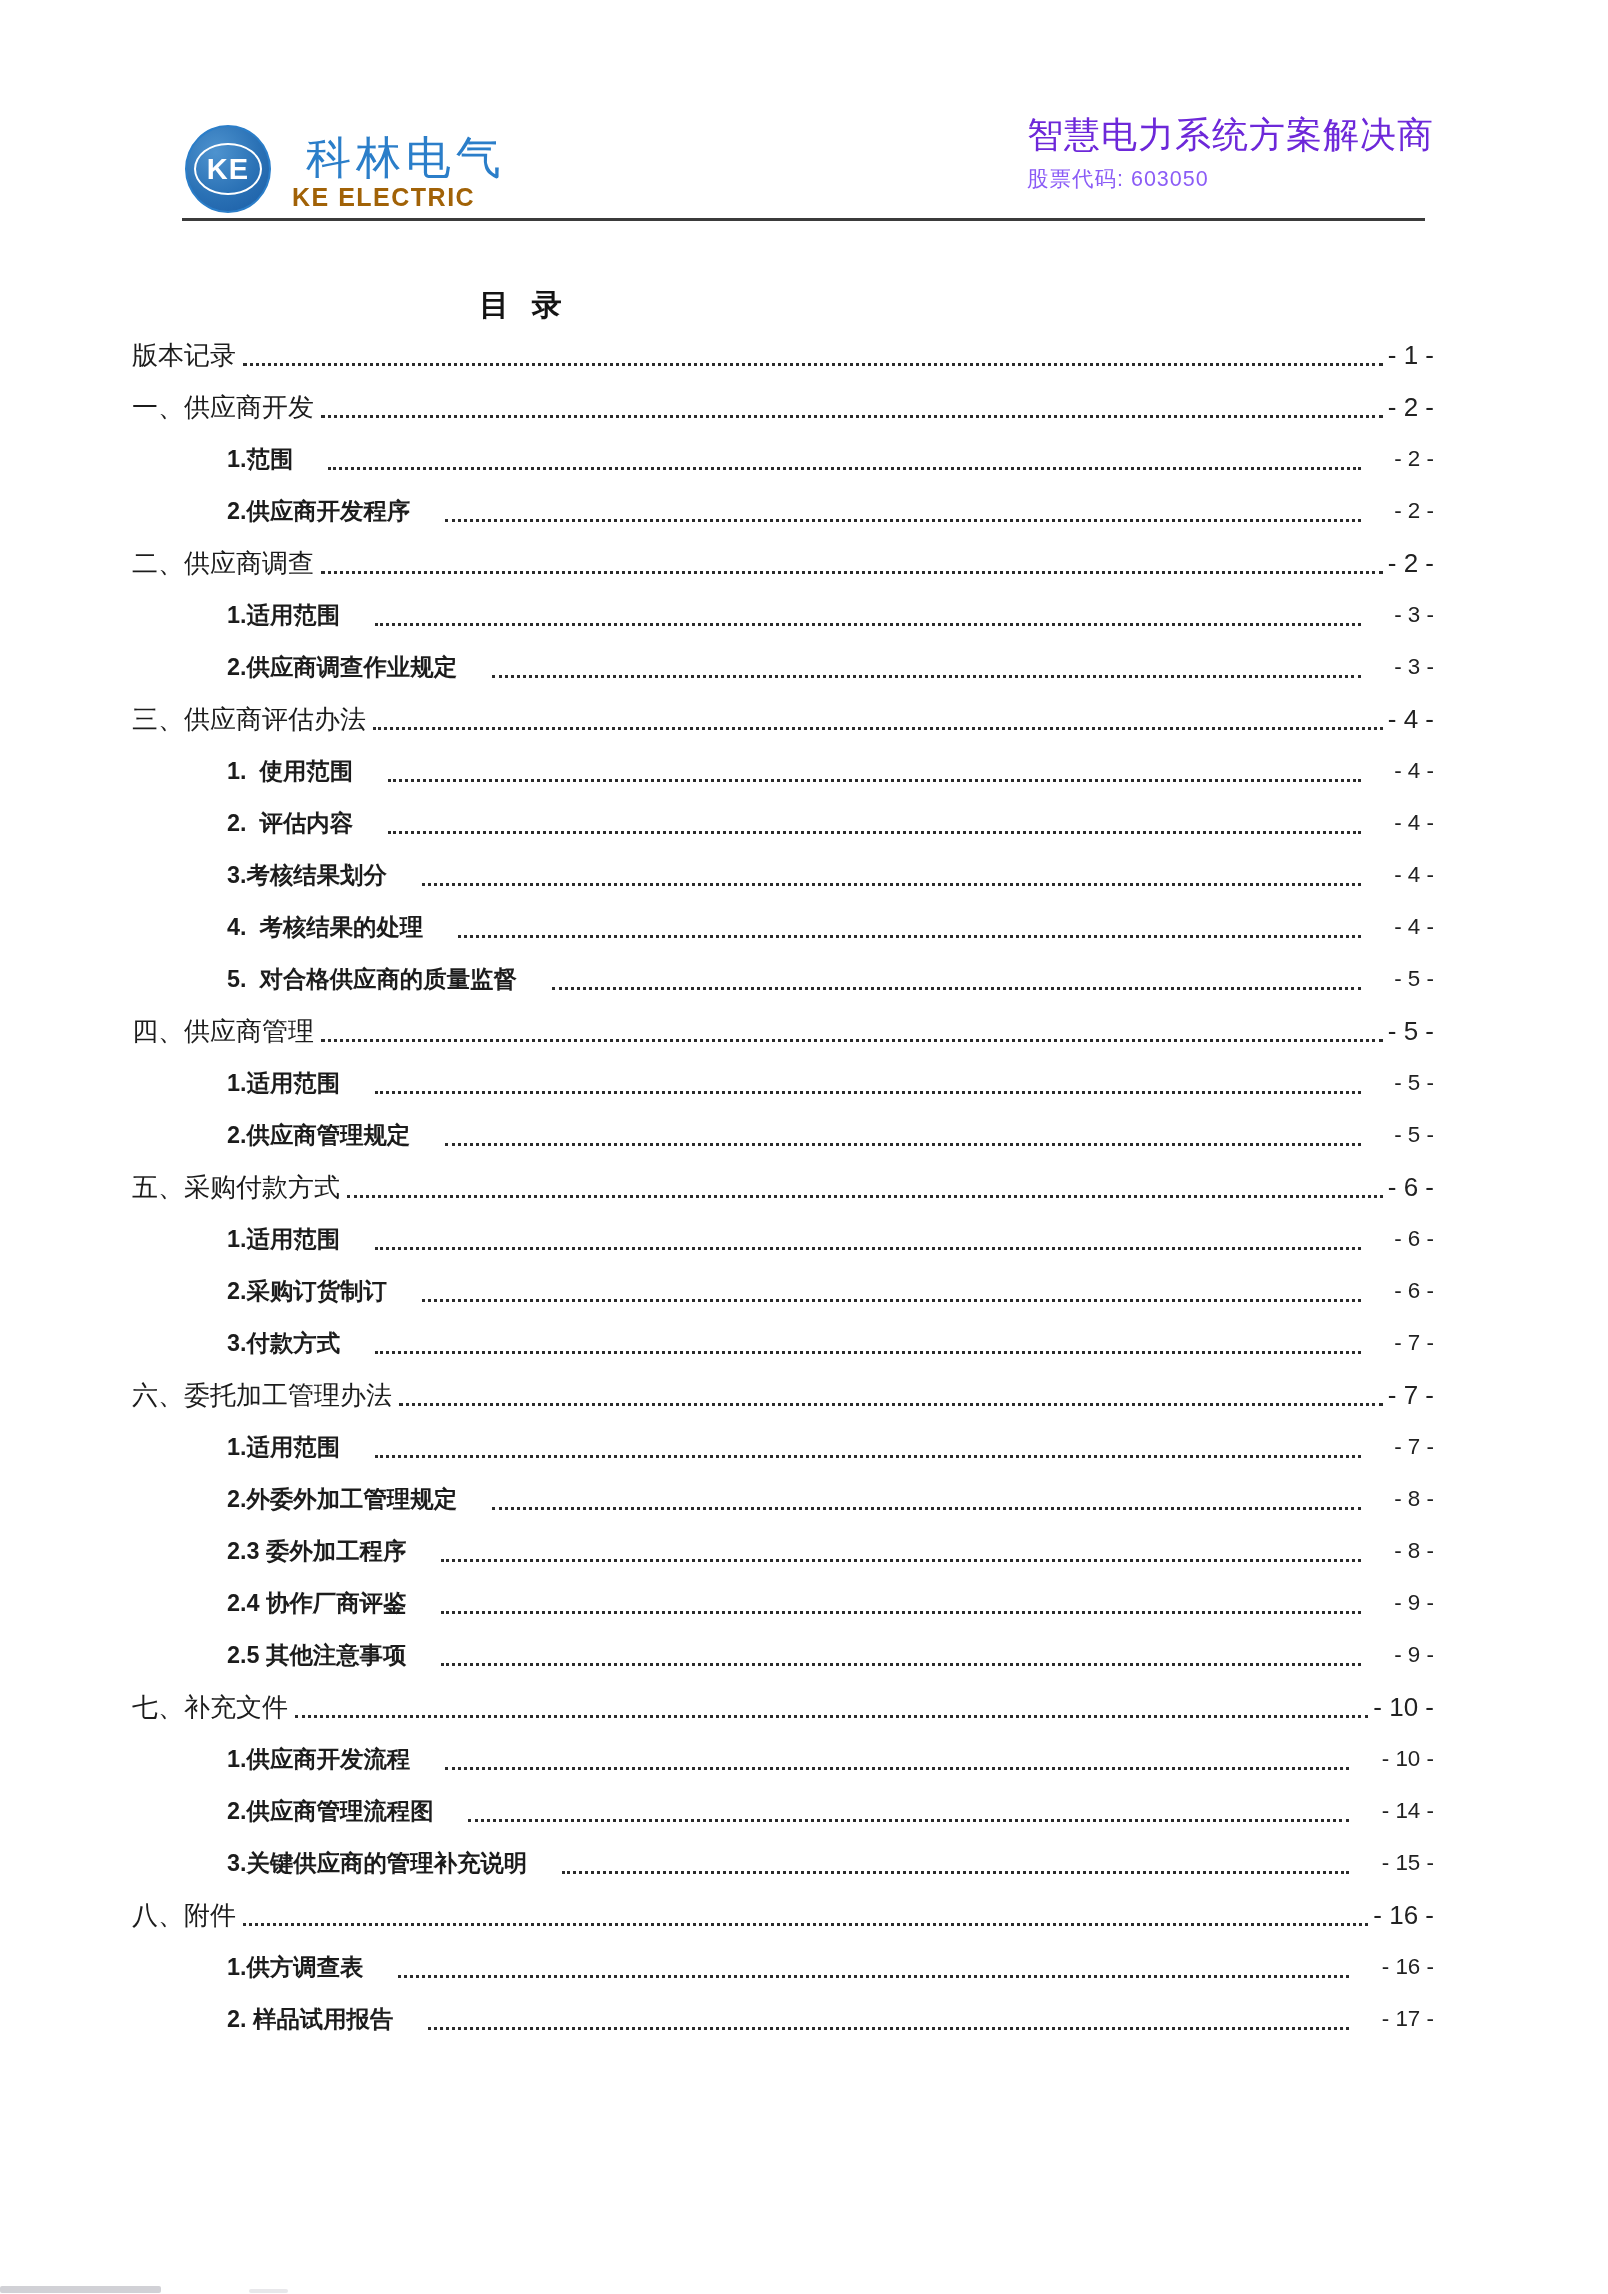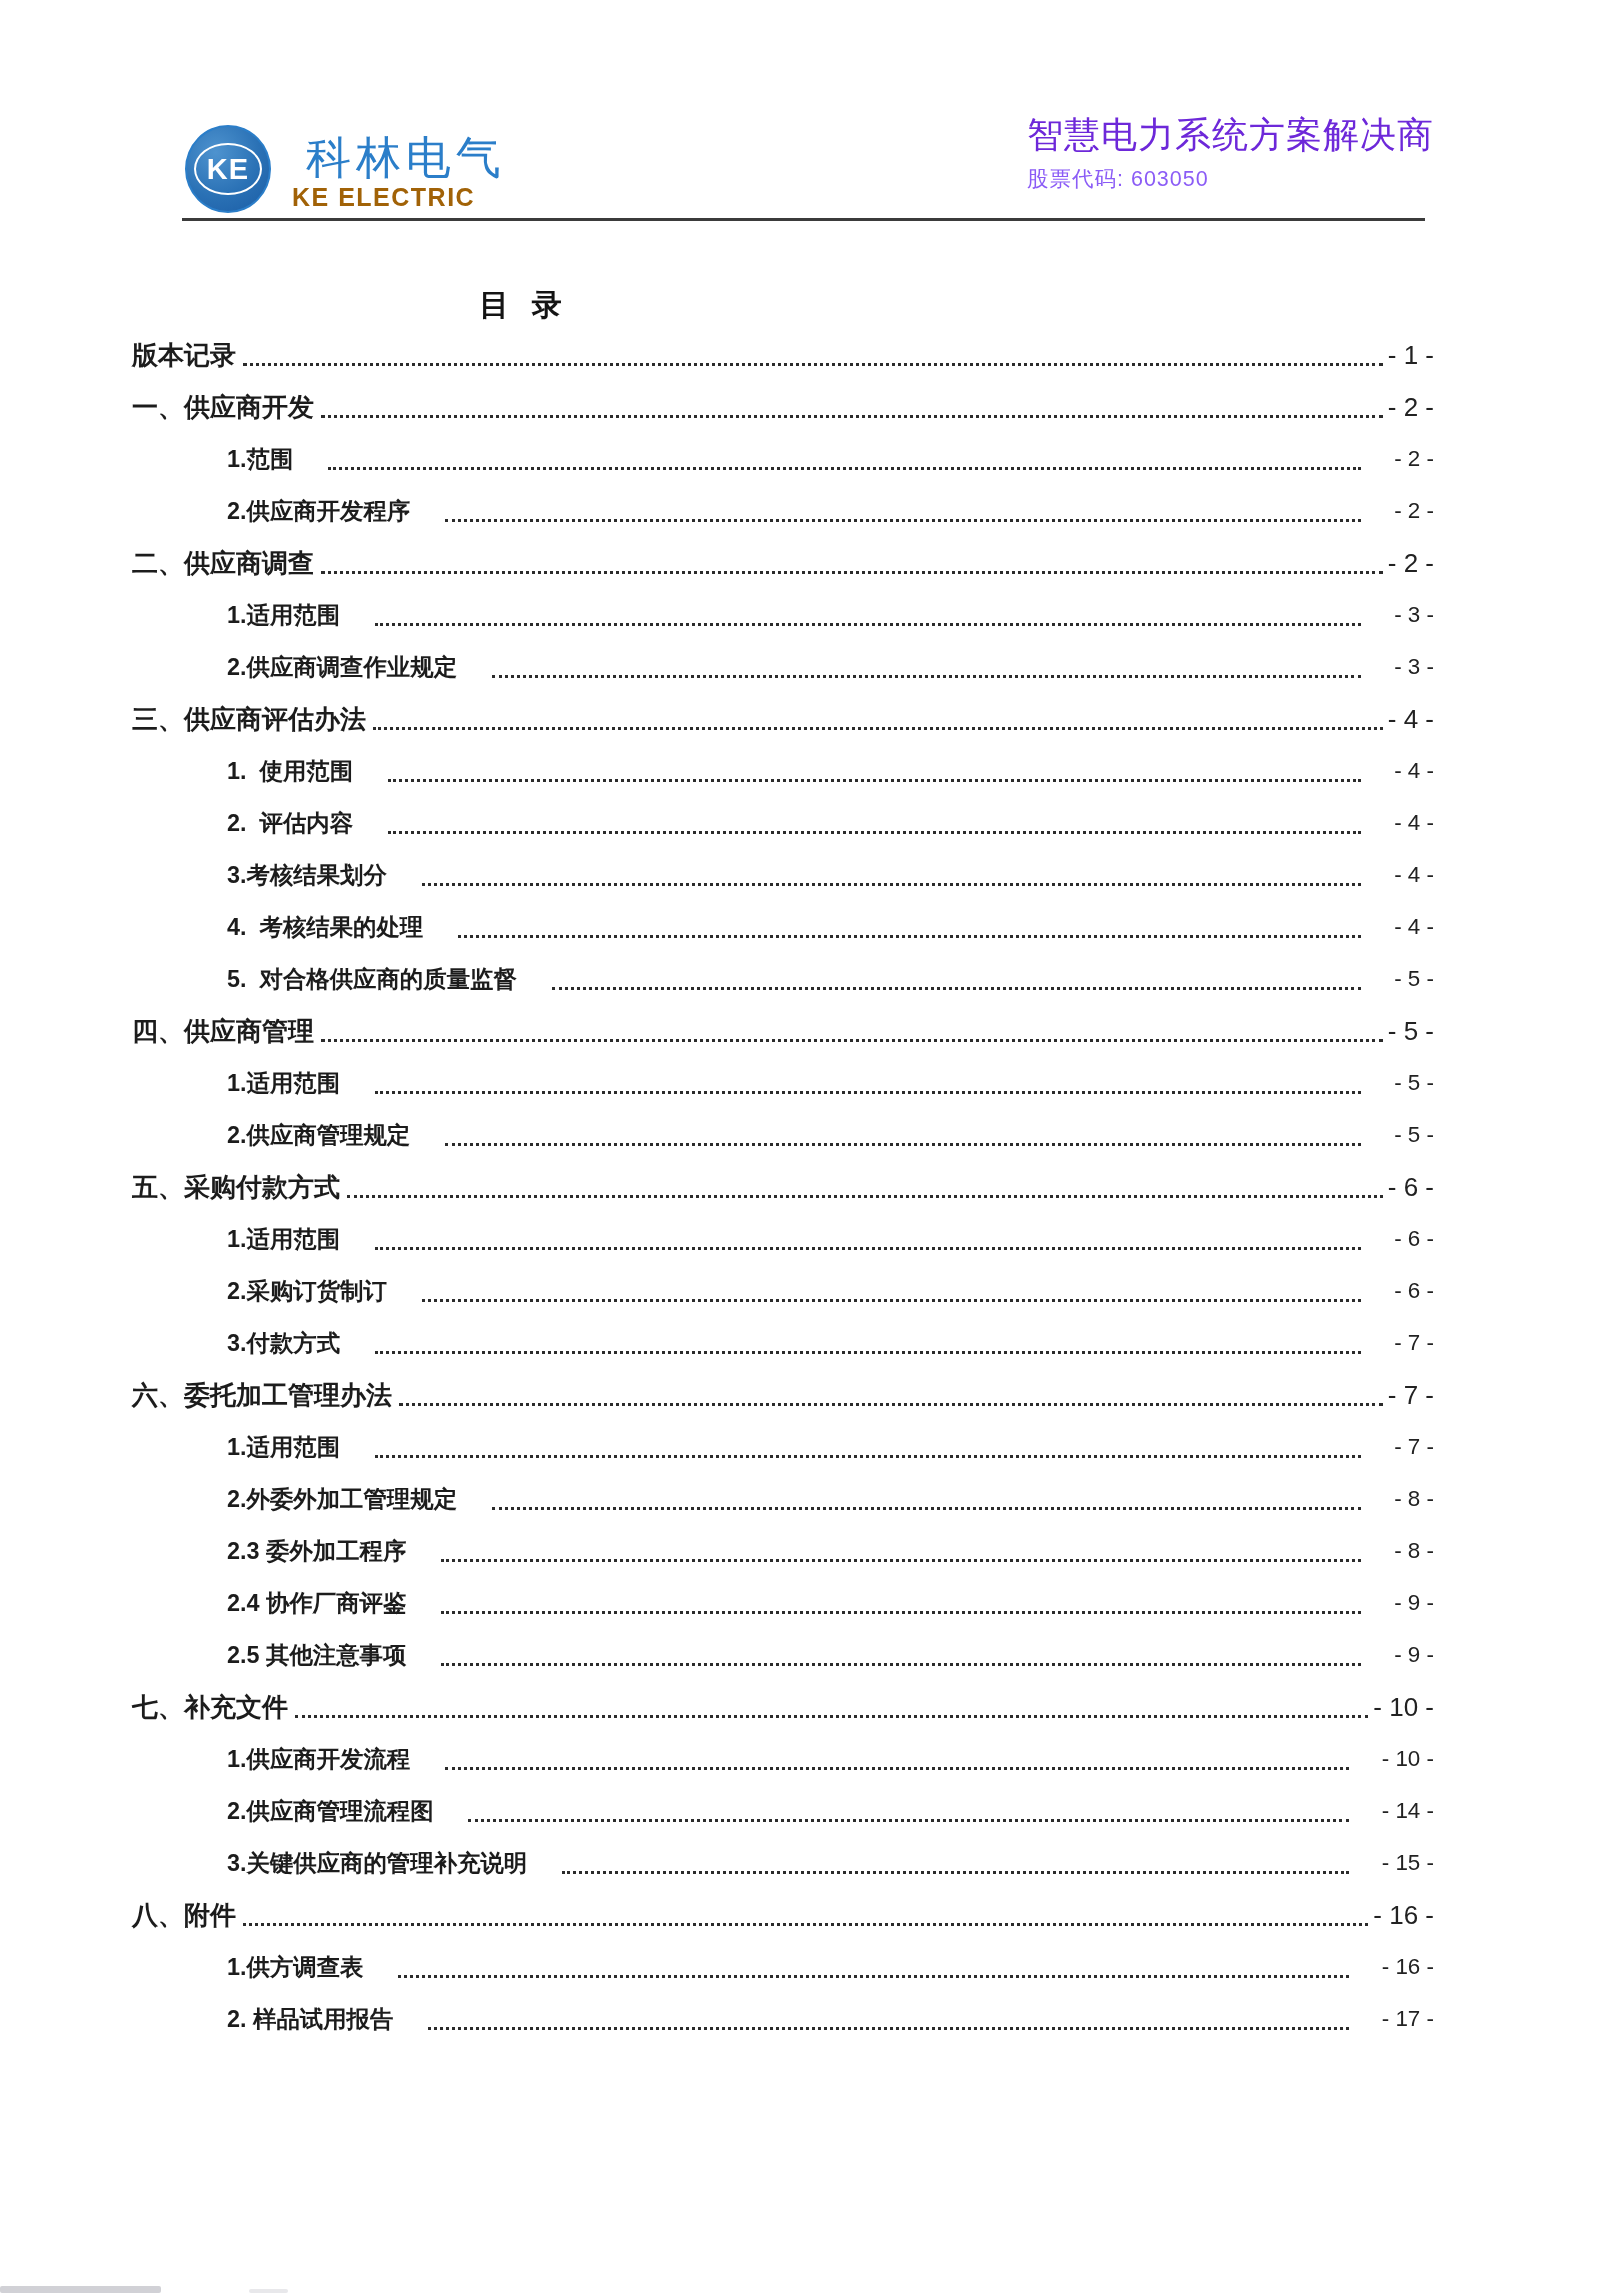--- a/index.html
+++ b/index.html
@@ -65,21 +65,21 @@
   }
   .toc{
     position:absolute;left:132px;top:329px;width:1302px;
   }
   .toc-row{
     display:flex;height:52px;
   }
   .toc-row .label{
     white-space:pre;line-height:52px;color:#1c1c1c;
   }
-  .toc-row.l1 .label{font-size:26px;font-weight:bold;}
+  .toc-row.l1 .label{font-size:26px;font-weight:normal;}
   .toc-row.l2{padding-left:95px;gap:28px;}
   .toc-row.l2 .label{font-size:23.4px;font-weight:bold;}
   .dots{
     flex:1;align-self:flex-end;height:0;
     border-bottom:3.3px dotted #2b2b2b;
     margin:0 4.9px 14.6px 6.8px;
   }
   .toc-row .page-num{
     white-space:pre;line-height:52px;color:#222;font-weight:400;
   }

